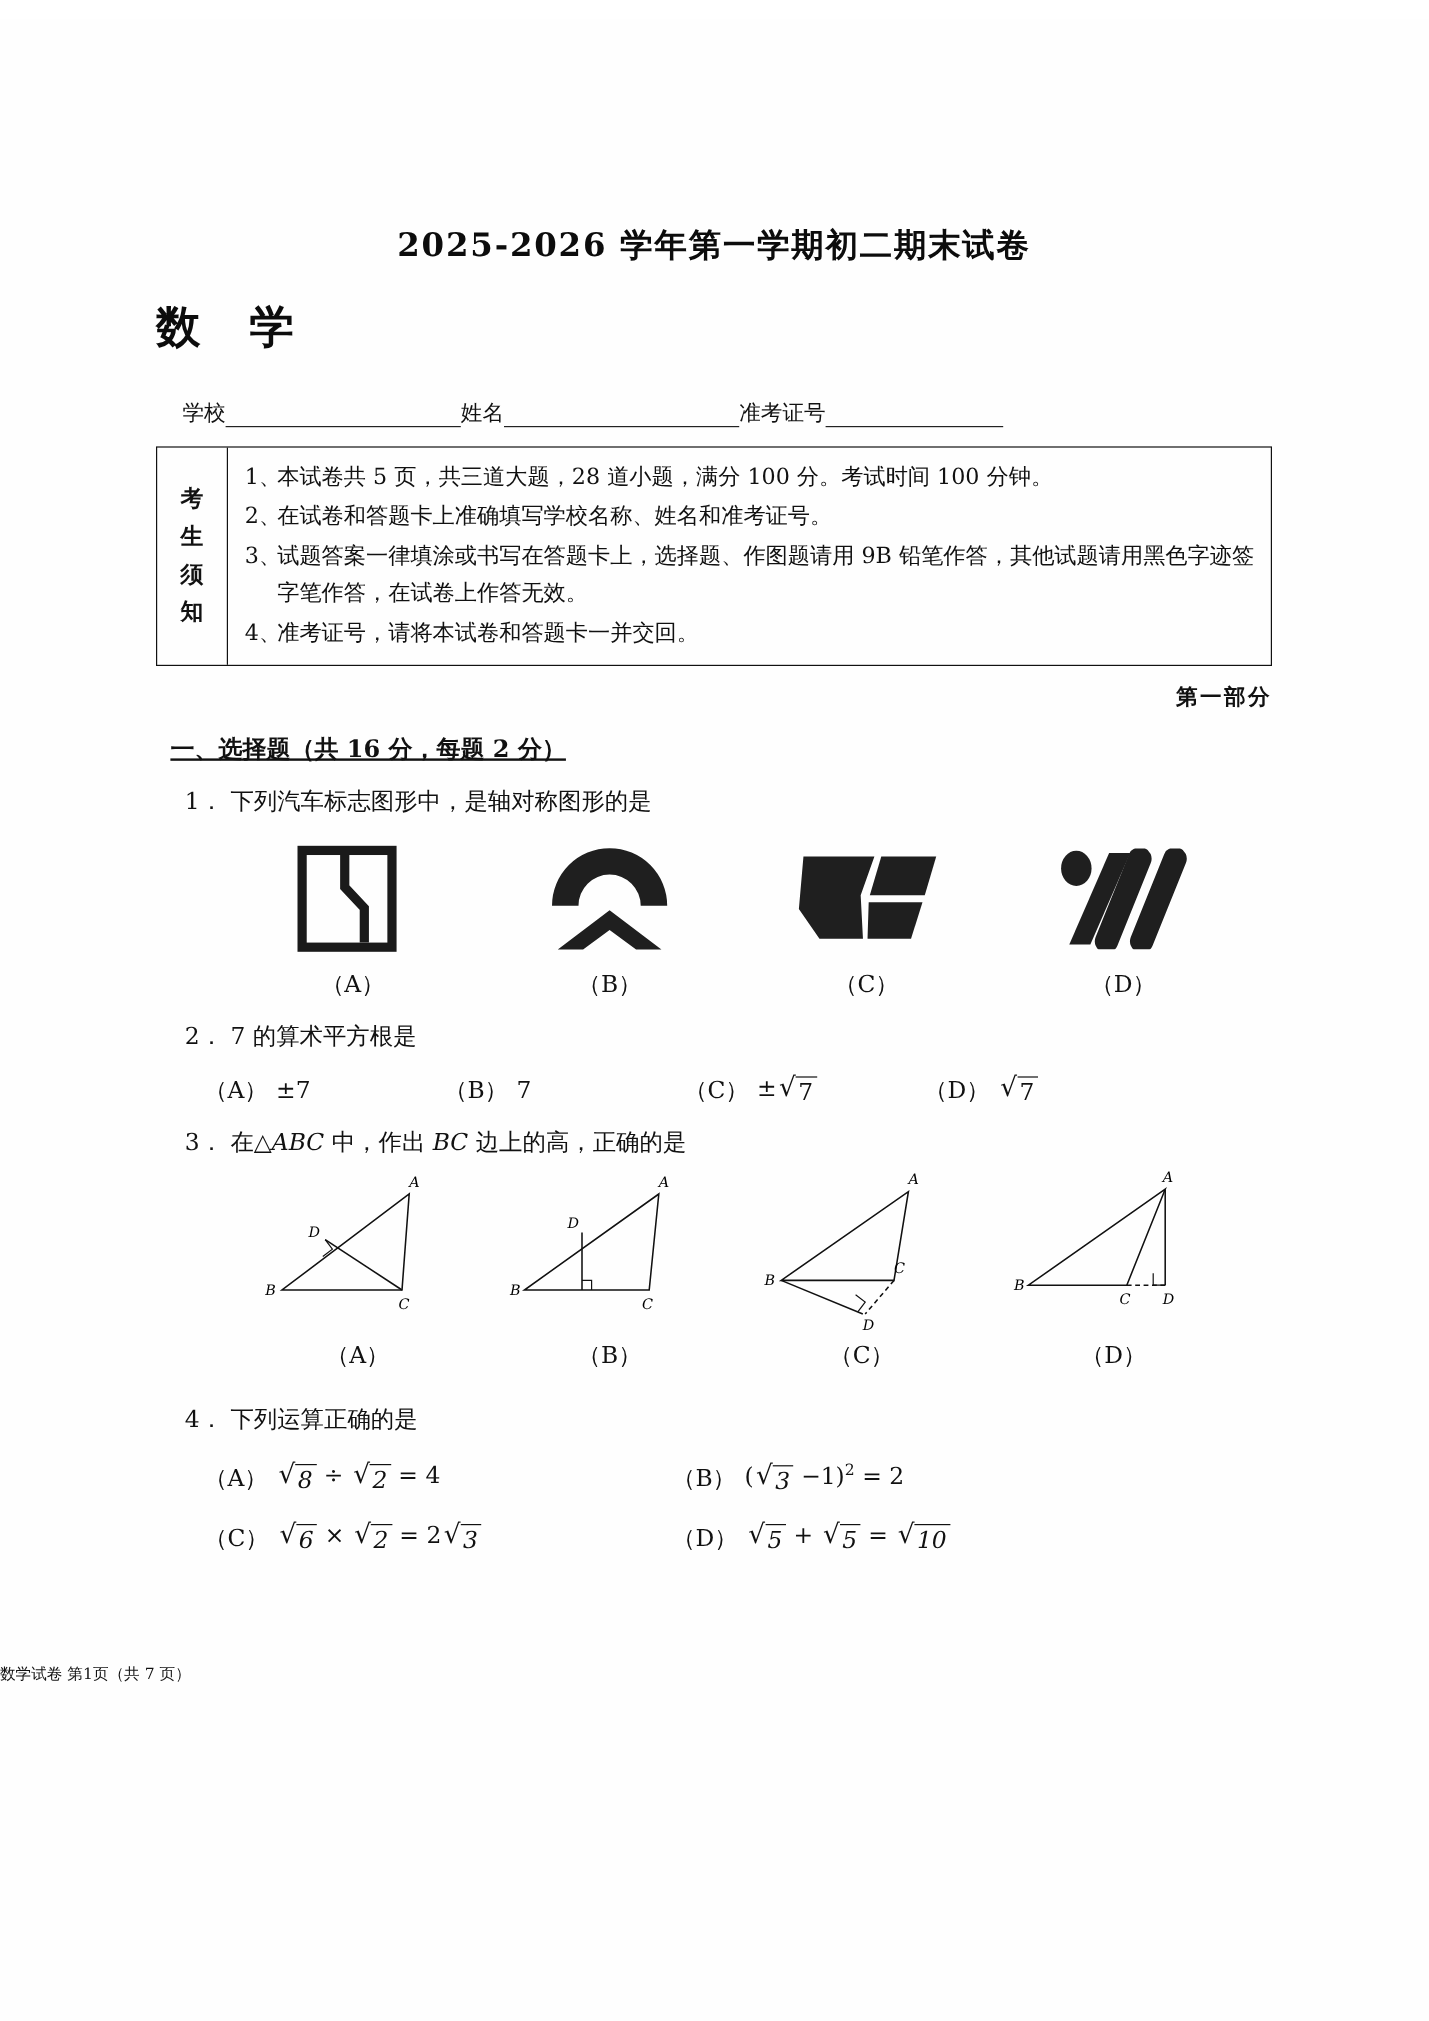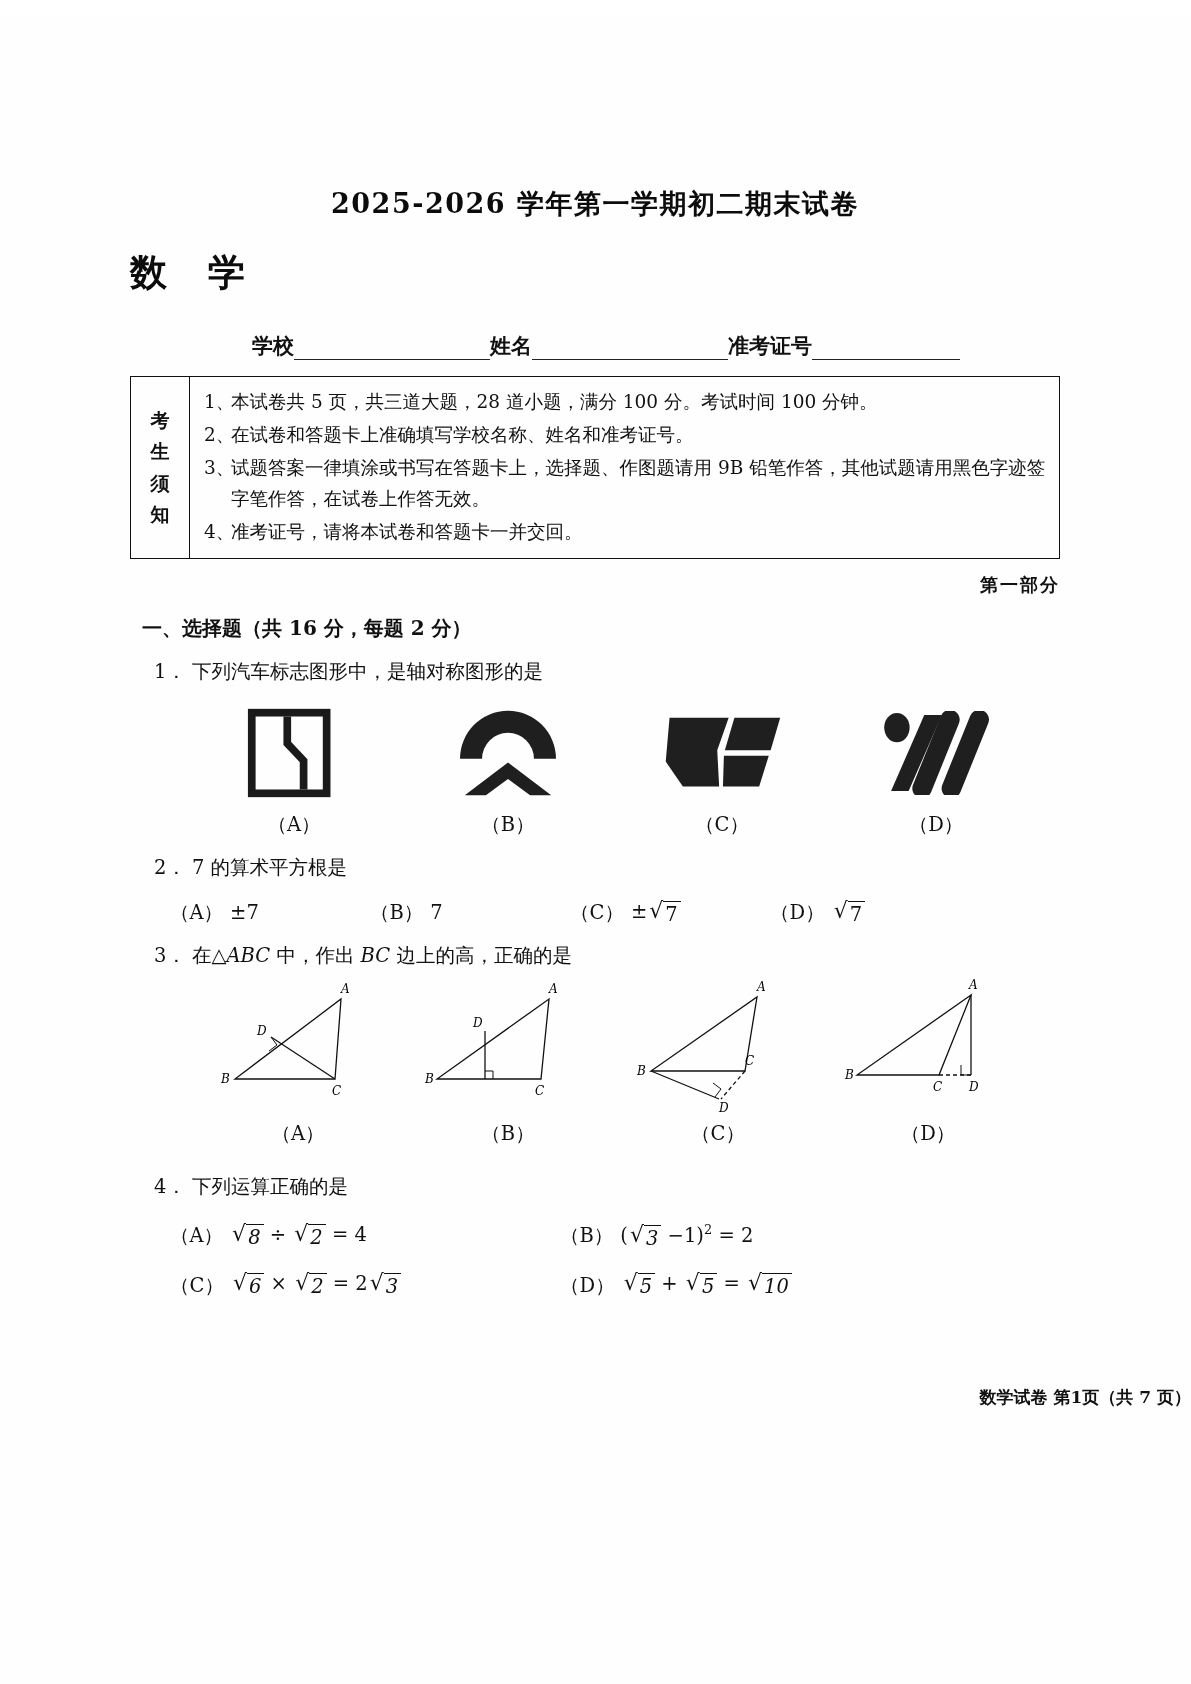--- a/index.html
+++ b/index.html
@@ -47,23 +47,22 @@
     margin-top: 26px;
     color: #0c0c0c;
   }
 
   
   .idline {
     display: flex;
     align-items: flex-end;
     margin-top: 34px;
     padding-left: 22px;
-    font-size: 21px;
-    font-weight: bold;
-    justify-content: center;
+    font-size: 18px;
+    font-weight: normal;
   }
   .idline .lbl { white-space: nowrap; }
   .idline .blank {
     border-bottom: 1.6px solid #222;
     height: 20px;
   }
   .blank.w1 { width: 196px; }
   .blank.w2 { width: 196px; }
   .blank.w3 { width: 148px; }
 
@@ -105,20 +104,21 @@
     font-weight: bold;
     font-size: 18px;
     margin-top: 14px;
     letter-spacing: 2px;
   }
   .section-heading {
     font-weight: bold;
     font-size: 20px;
     margin-top: 18px;
     padding-left: 12px;
+    text-decoration: underline;
   }
   .section-note {
     font-size: 19.5px;
     margin-top: 14px;
     padding-left: 58px;
   }
 
   
   .q {
     margin-top: 16px;
@@ -197,23 +197,23 @@
     gap: 40px;
   }
   .tri-cell { width: 170px; height: 135px; }
 
   
   .footer {
     position: absolute;
     left: 0;
     right: 0;
     top: 1370px;
-    text-align: right;
-    font-size: 17px;
-    font-weight: bold;
+    text-align: left;
+    font-size: 13px;
+    font-weight: normal;
   }
 </style>
 </head>
 <body>
 
 <div class="page">
   <div class="sheet">
 
     <div class="exam-title">2025-2026 学年第一学期初二期末试卷</div>
     <div class="subject-title">数  学</div>

